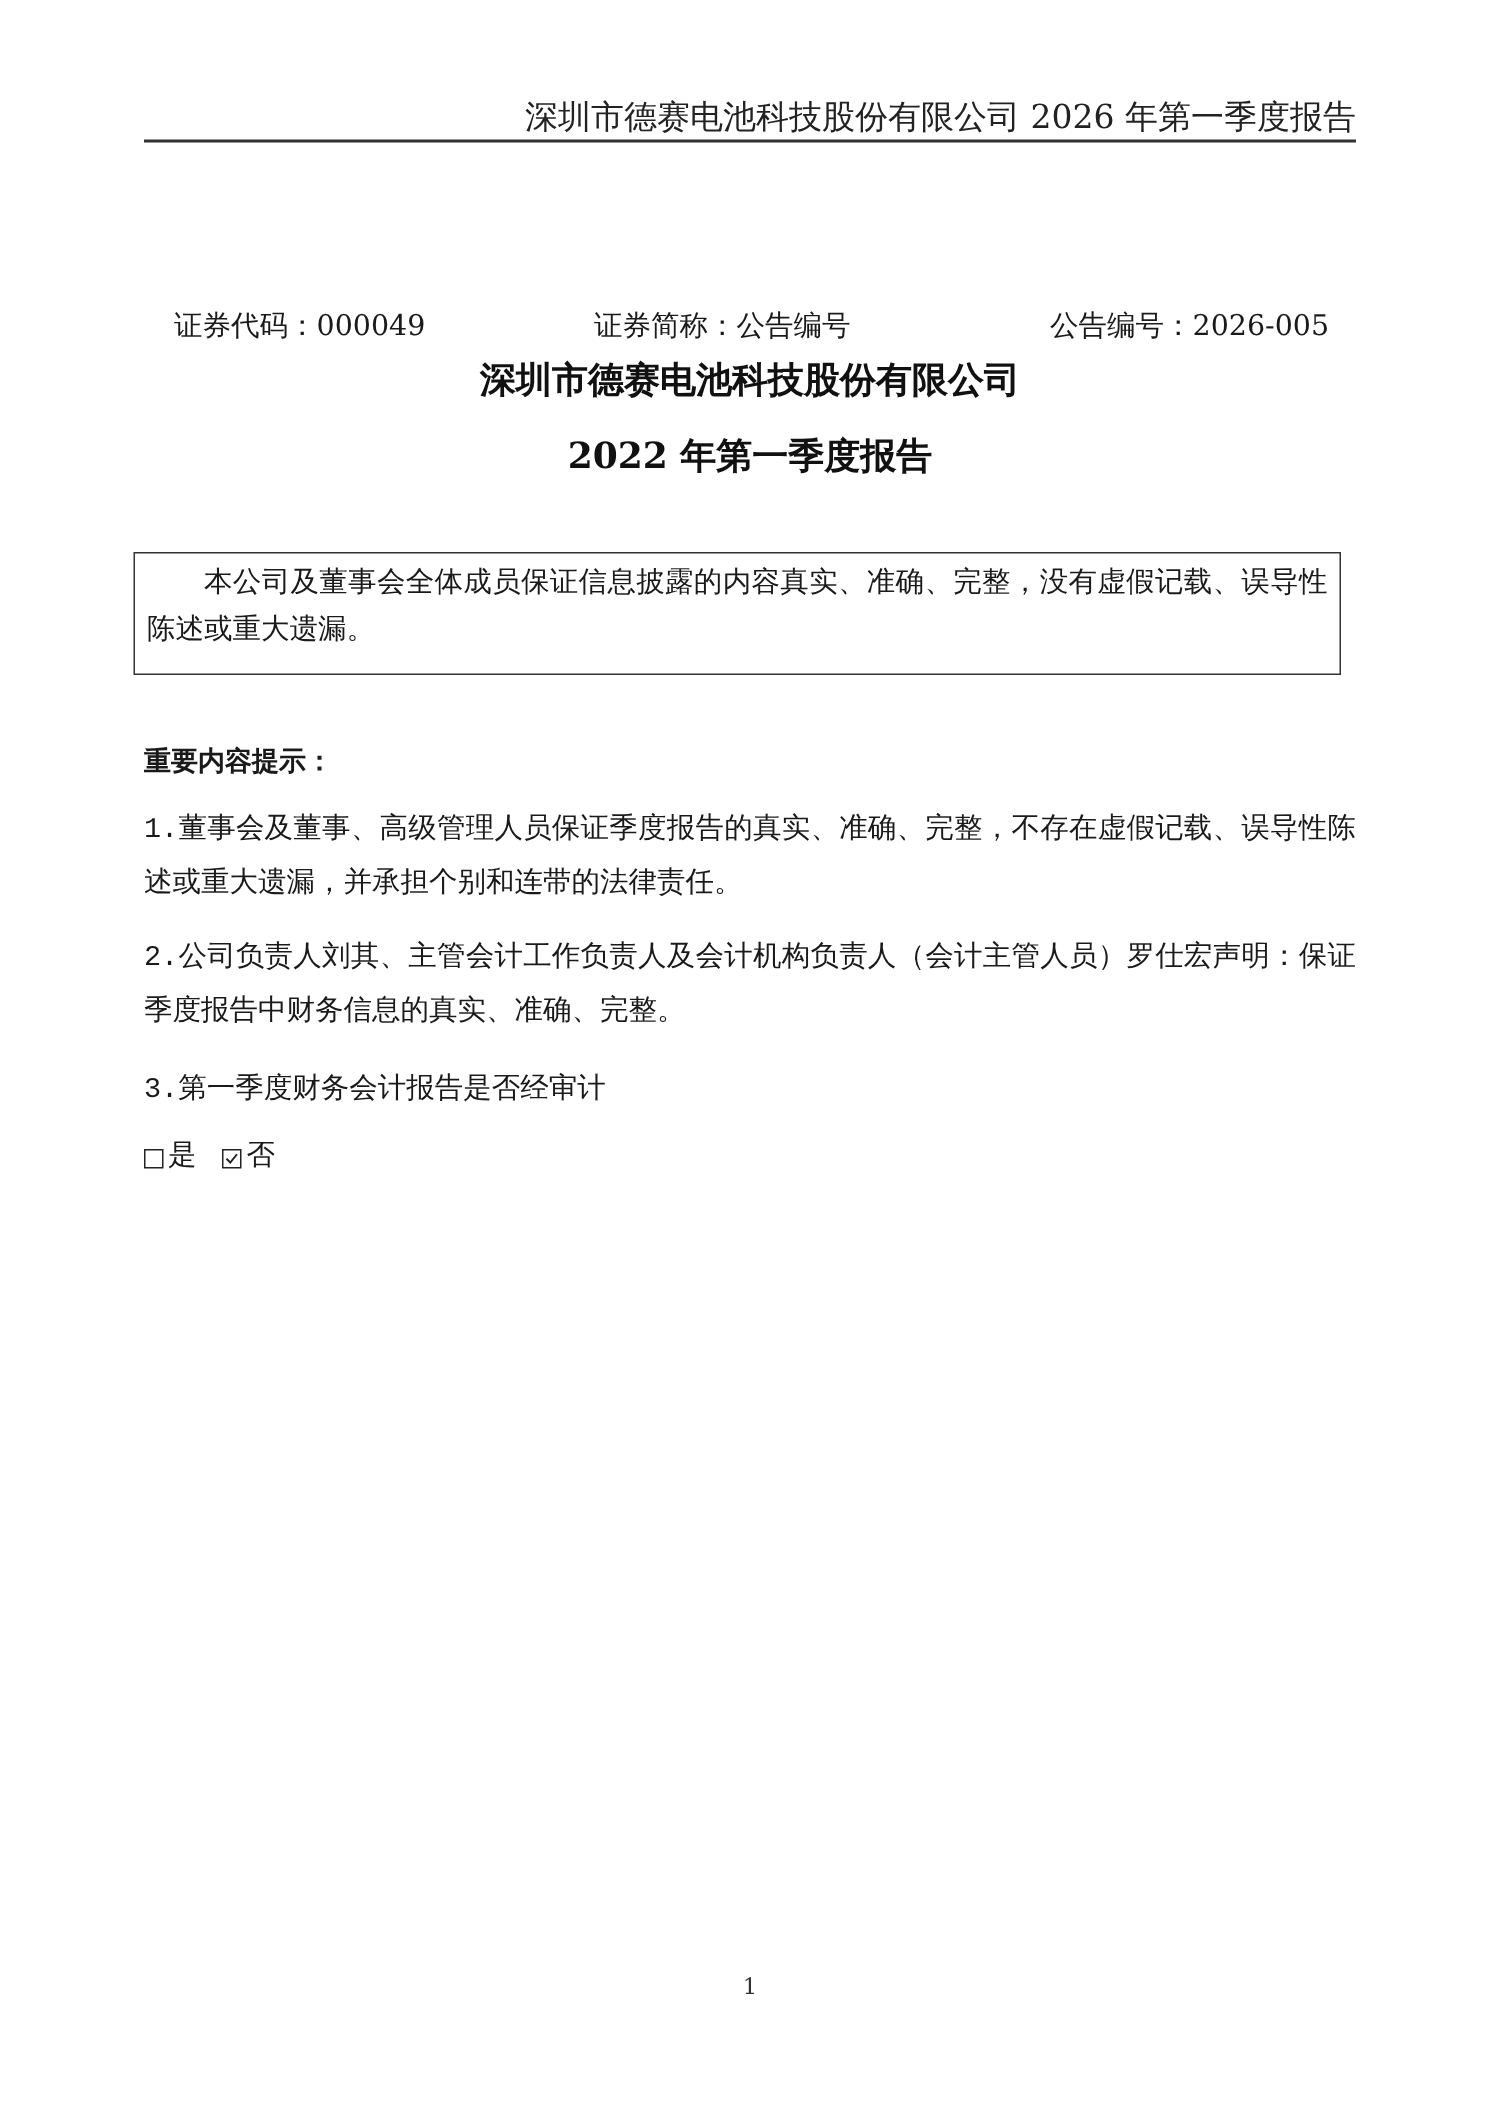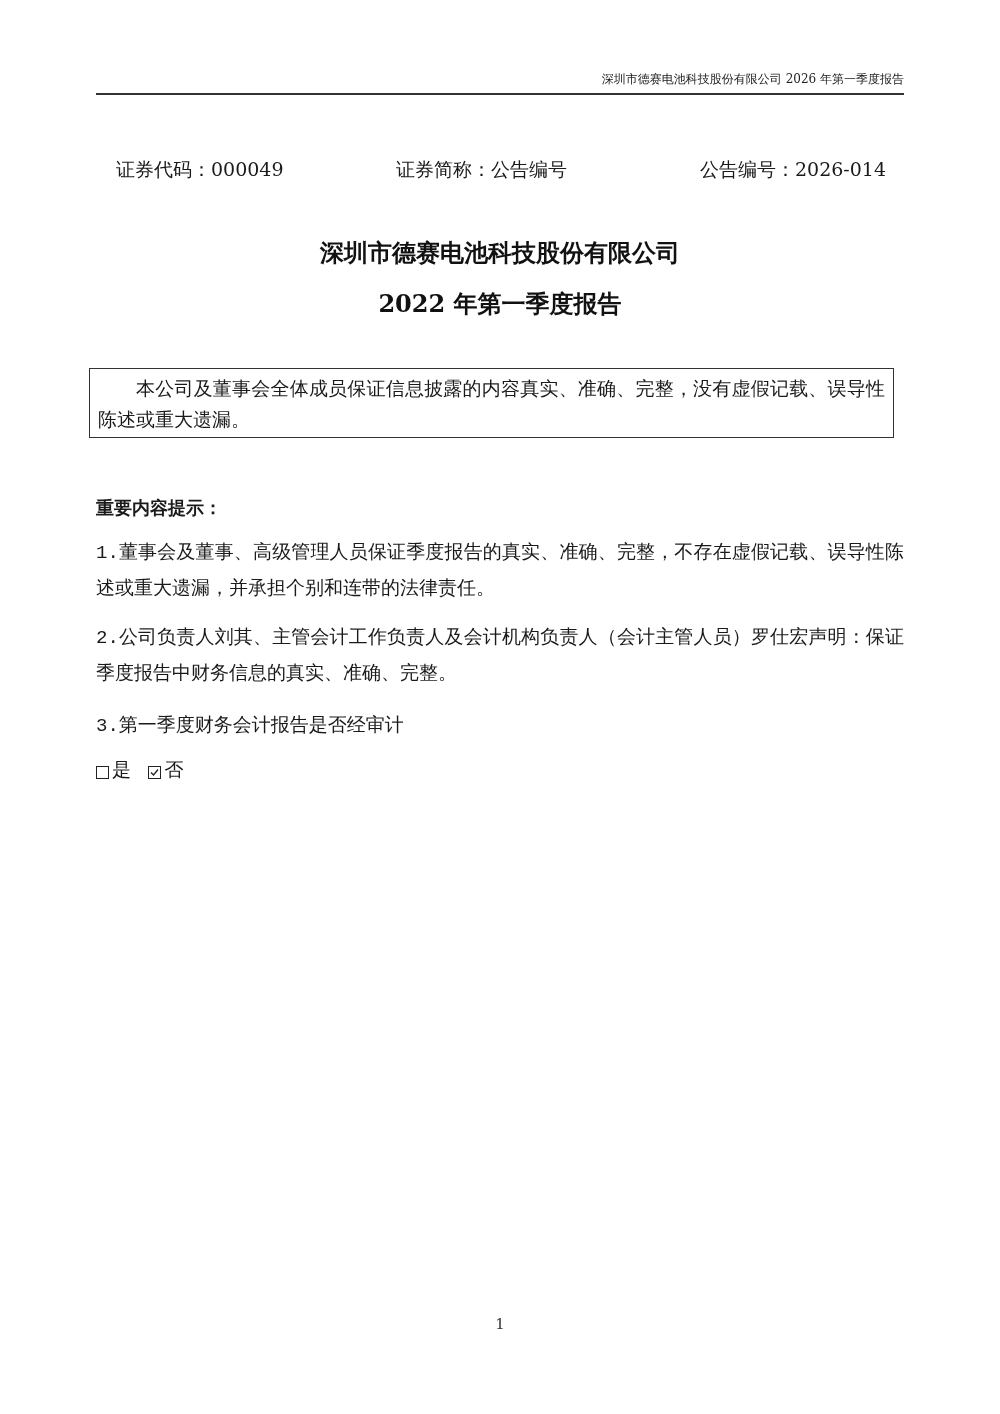--- a/index.html
+++ b/index.html
@@ -14,21 +14,21 @@
       overflow: hidden;
       color: #1a1a1a;
       font-family: "DejaVu Serif", "Liberation Serif", serif;
     }
     .running-header {
       position: absolute;
       left: 96px;
       top: 68px;
       width: 808px;
       text-align: right;
-      font-size: 12px;
+      font-size: 22px;
       line-height: 22px;
       color: #222;
       letter-spacing: 0px;
     }
     .header-rule {
       position: absolute;
       left: 96px;
       top: 93px;
       width: 808px;
       height: 2px;
@@ -39,20 +39,21 @@
       top: 154px;
       left: 0;
       width: 1000px;
       height: 30px;
       font-size: 19px;
       line-height: 30px;
     }
     .meta-row .meta-item {
       position: absolute;
       white-space: nowrap;
+      margin-top: 48px;
     }
     .meta-code { left: 116px; }
     .meta-name { left: 396px; }
     .meta-number { left: 700px; }
 
     .title {
       position: absolute;
       left: 0;
       width: 1000px;
       text-align: center;
@@ -62,21 +63,21 @@
       color: #111;
     }
     .title-company { top: 236px; }
     .title-report { top: 287px; }
 
     .statement-box {
       position: absolute;
       left: 89px;
       top: 368px;
       width: 805px;
-      height: 70px;
+      height: 82px;
       border: 1.5px solid #333;
       box-sizing: border-box;
       padding: 4px 8px 0 8px;
       font-size: 19px;
       line-height: 31px;
       text-indent: 2em;
       text-align: justify;
     }
 
     .content {
@@ -133,21 +134,21 @@
   </style>
 </head>
 <body>
 
 <div class="running-header">深圳市德赛电池科技股份有限公司 2026 年第一季度报告</div>
 <div class="header-rule"></div>
 
 <div class="meta-row">
   <span class="meta-item meta-code"><span>证券代码：</span><span>000049</span></span>
   <span class="meta-item meta-name"><span>证券简称：</span><span>公告编号</span></span>
-  <span class="meta-item meta-number"><span>公告编号：</span><span>2026-014</span></span>
+  <span class="meta-item meta-number"><span>公告编号：</span><span>2026-005</span></span>
 </div>
 
 <div class="title title-company">深圳市德赛电池科技股份有限公司</div>
 <div class="title title-report">2022 年第一季度报告</div>
 
 <div class="statement-box">本公司及董事会全体成员保证信息披露的内容真实、准确、完整，没有虚假记载、误导性陈述或重大遗漏。</div>
 
 <div class="content section-heading">重要内容提示：</div>
 
 <div class="content item-1">1.董事会及董事、高级管理人员保证季度报告的真实、准确、完整，不存在虚假记载、误导性陈述或重大遗漏，并承担个别和连带的法律责任。</div>

